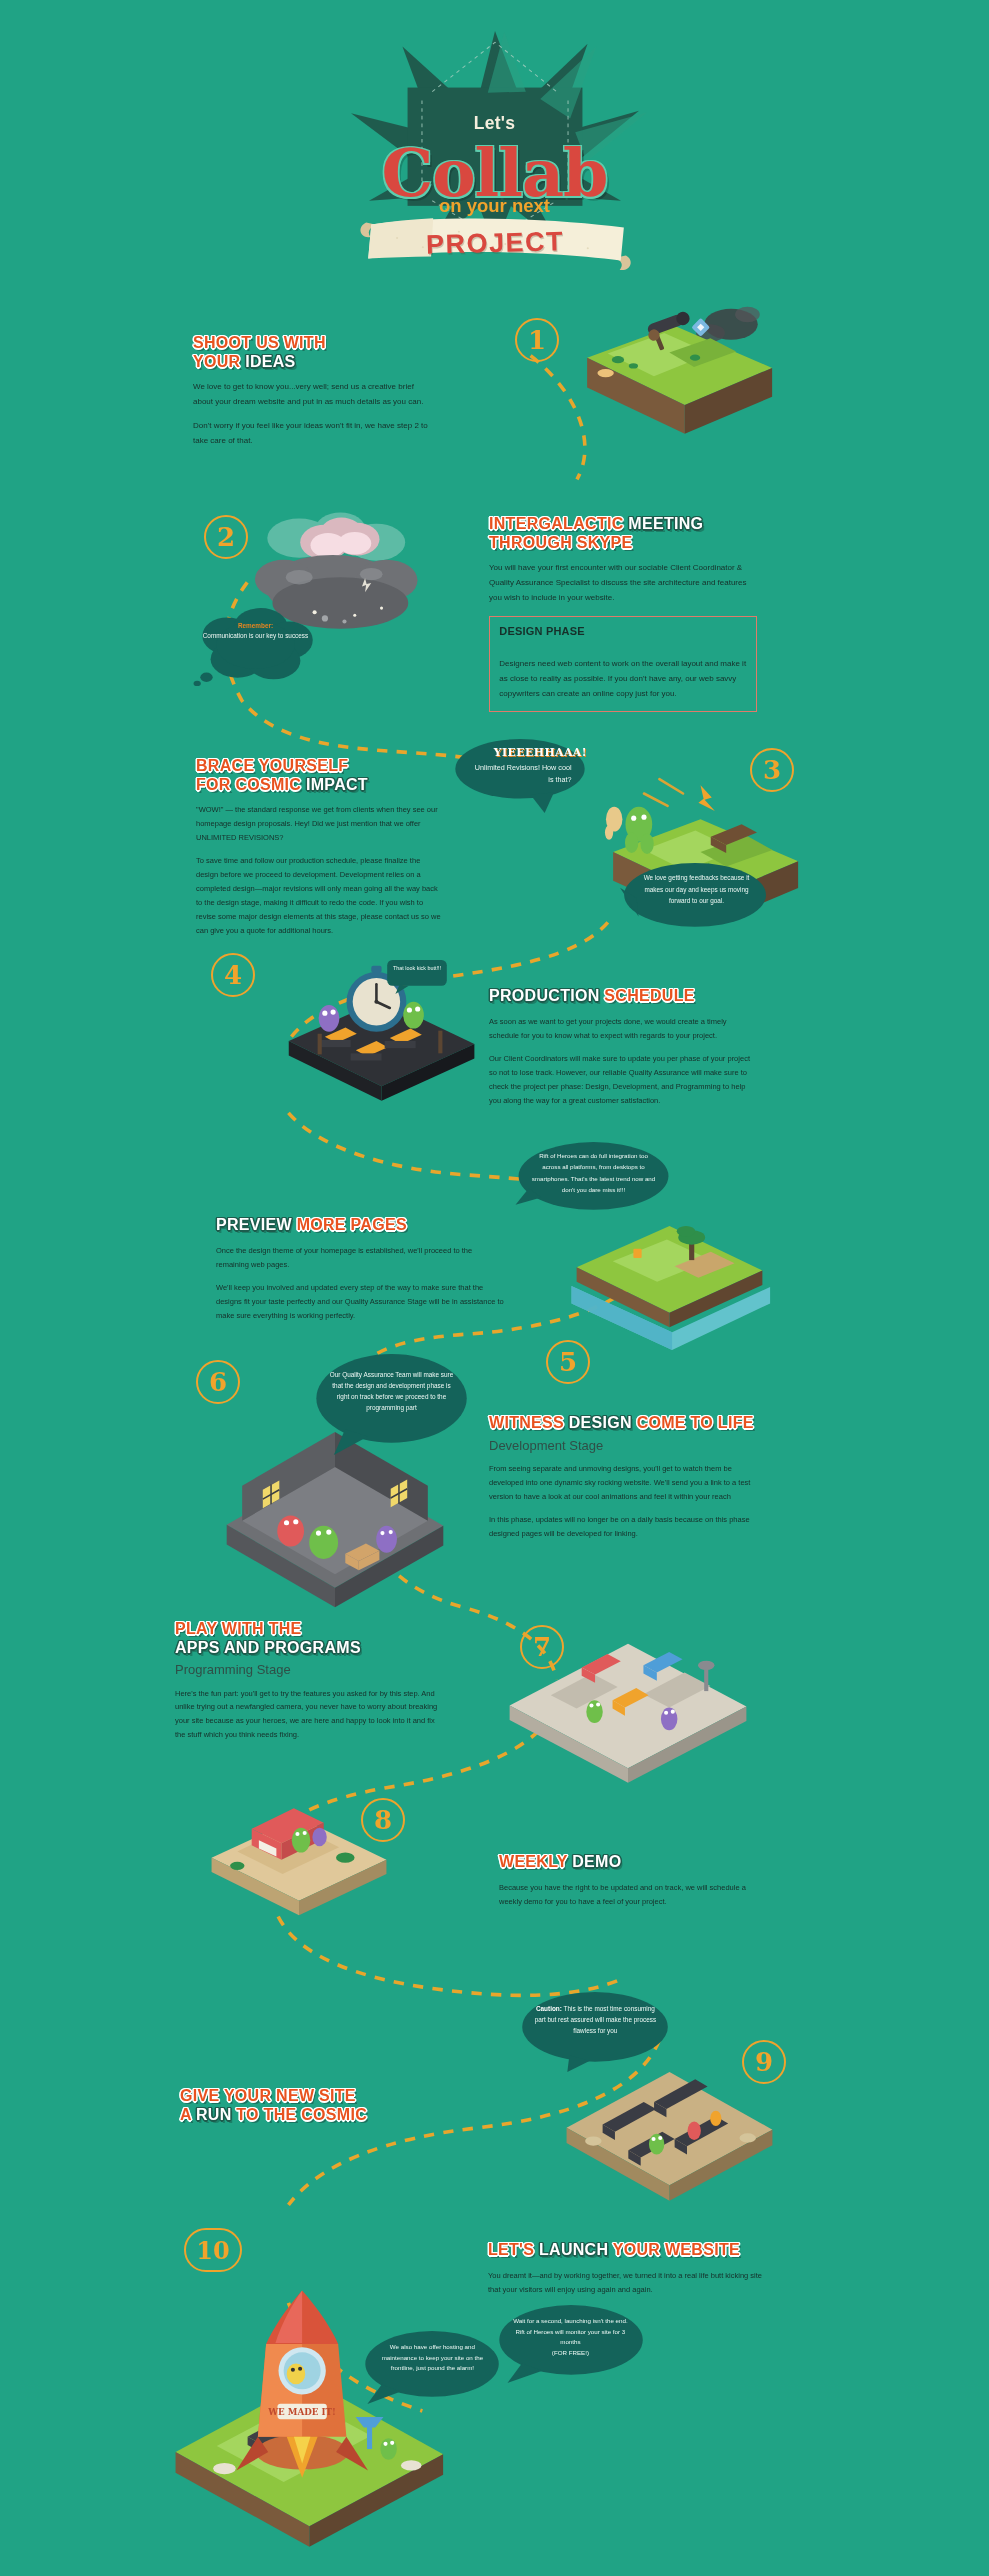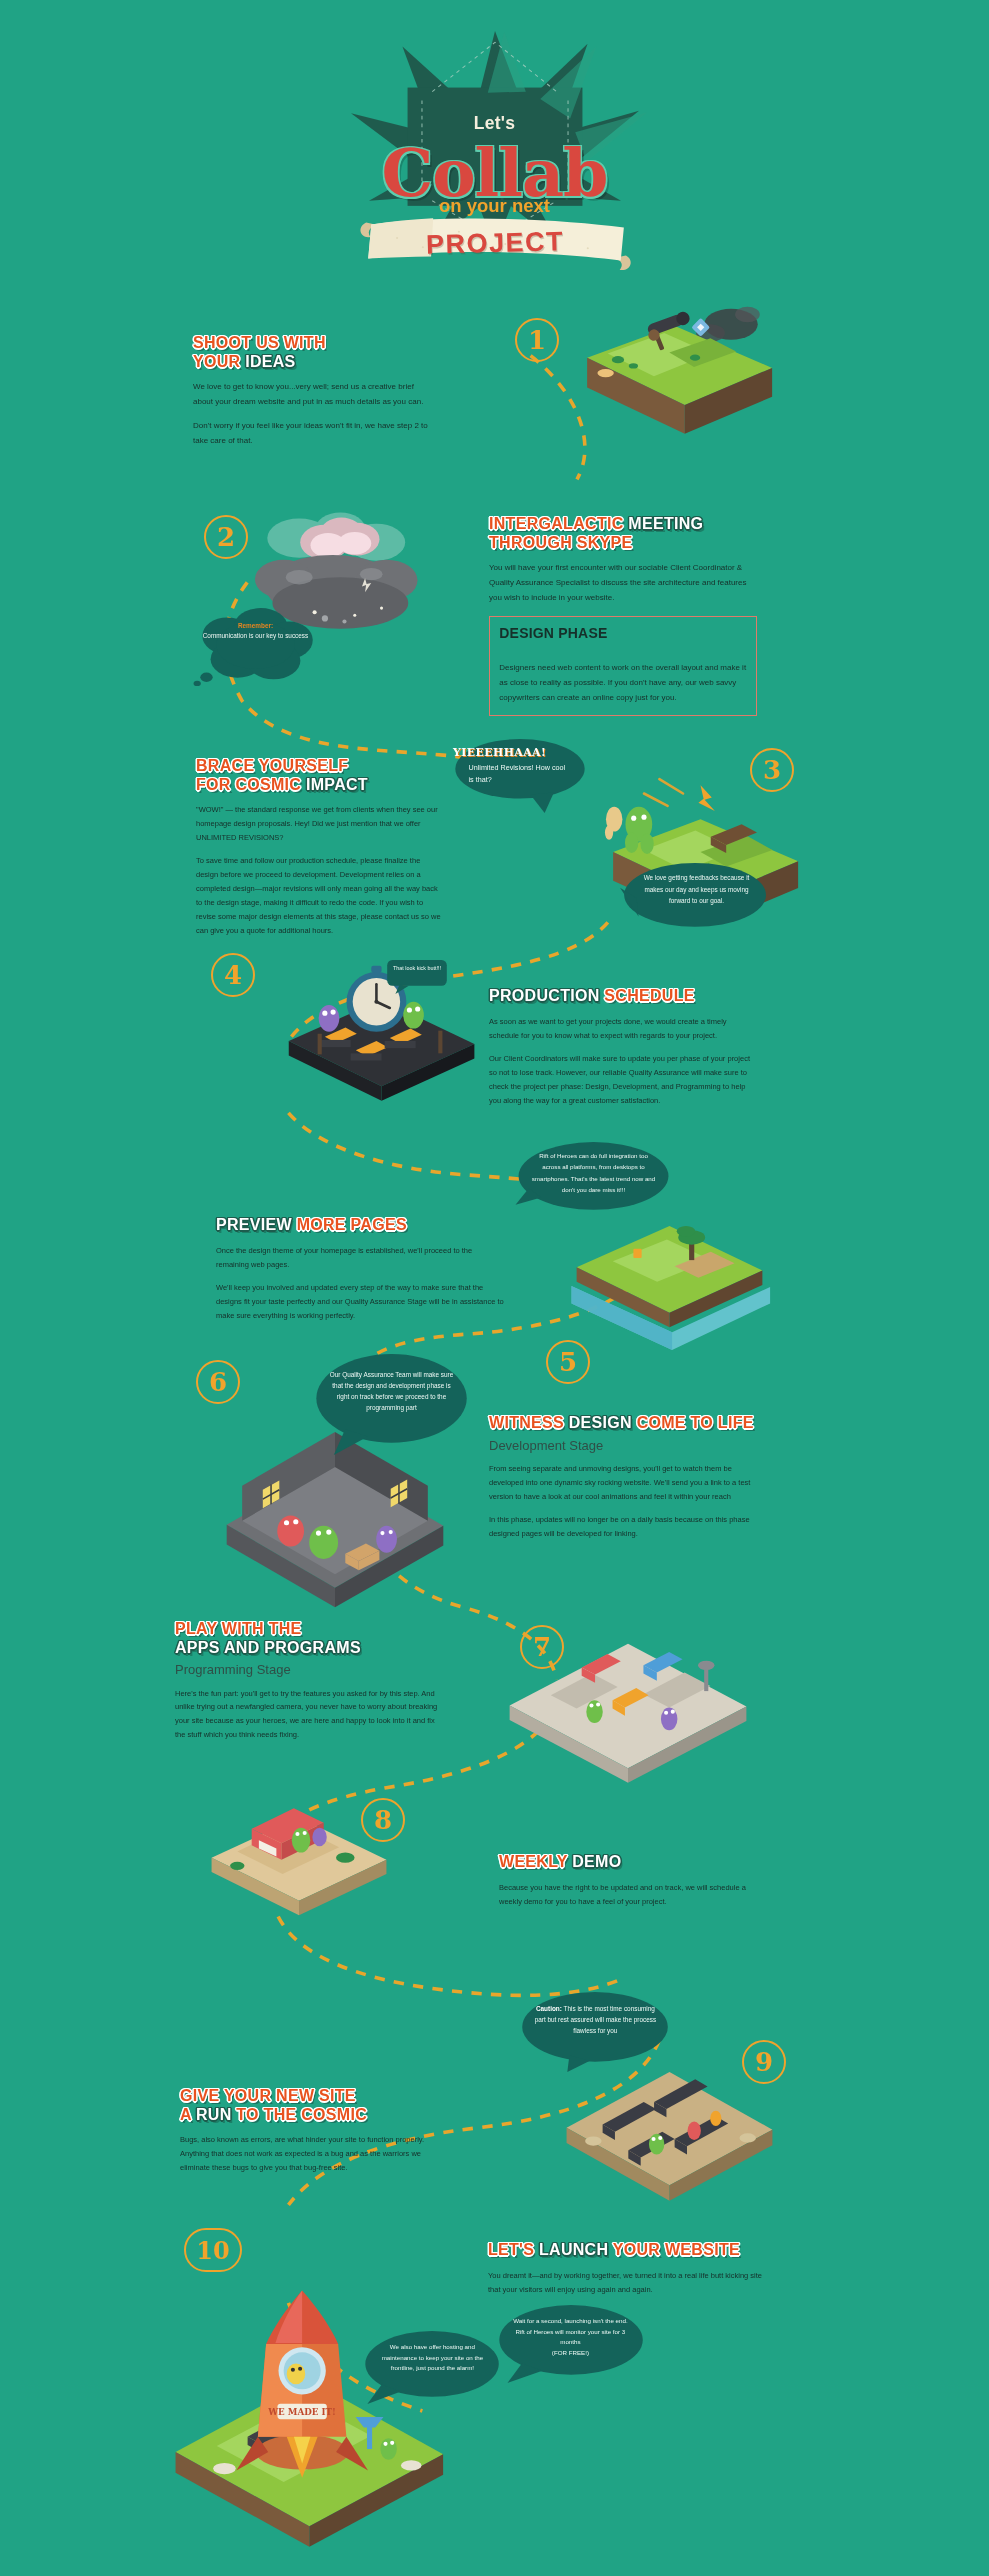--- a/index.html
+++ b/index.html
@@ -44,21 +44,21 @@
   .h-title .o { color: #e8521f;
     text-shadow: -1px -1px 0 #fff, 1px -1px 0 #fff, -1px 1px 0 #fff, 1px 1px 0 #fff,
       -1.5px 0 0 #fff, 1.5px 0 0 #fff, 0 -1.5px 0 #fff, 0 1.5px 0 #fff, 2.1px 2.6px 0 rgba(20,60,50,.45); }
   .h-title .w { color: #ffffff;
     text-shadow: -1px -1px 0 #1d5c4d, 1px -1px 0 #1d5c4d, -1px 1px 0 #1d5c4d, 1px 1px 0 #1d5c4d,
       -1.5px 0 0 #1d5c4d, 1.5px 0 0 #1d5c4d, 0 -1.5px 0 #1d5c4d, 0 1.5px 0 #1d5c4d, 2.1px 2.6px 0 rgba(20,60,50,.35); }
   .sub { font-size: 13px; color: #2f4f47; margin-top: 5.2px; }
   .body-text { font-size: 8px; line-height: 1.85; color: #16302a; margin-top: 9.3px; }
   .body-text.small { font-size: 7.5px; }
   .callout { margin-top: 10.3px; border: 0.5px solid #e07b6a; padding: 8.2px 9.3px 9.3px; }
-  .callout-title { font-size: 14px; font-weight: bold; letter-spacing: 0.2px; color: #16302a; }
+  .callout-title { font-size: 11px; font-weight: bold; letter-spacing: 0.2px; color: #16302a; }
   .callout .body-text { margin-top: 20px; }
 
   .bubble-cloud { position: absolute; z-index: 28; }
 
   
   .scene { position: absolute; z-index: 10; }
   svg { display: block; overflow: visible; }
 
   
   .path-layer { position: absolute; left: 0; top: 0; width: 989px; height: 2949px; z-index: 5; pointer-events: none; }
@@ -259,21 +259,21 @@
     </div>
     <p class="body-text small">"WOW!" — the standard response we get from clients when they see our homepage design proposals. Hey! Did we just mention that we offer UNLIMITED REVISIONS?</p>
     <p class="body-text small">To save time and follow our production schedule, please finalize the design before we proceed to development. Development relies on a completed design—major revisions will only mean going all the way back to the design stage, making it difficult to redo the code. If you wish to revise some major design elements at this stage, please contact us so we can give you a quote for additional hours.</p>
   </div>
 
   <div class="bubble-cloud" style="left:453px; top:737px; width:134px; height:77px;">
     <svg viewBox="0 0 260 150" width="134" height="77">
       <ellipse cx="130" cy="62" rx="126" ry="58" fill="#14635a"></ellipse>
       <polygon points="150,112 178,148 196,108" fill="#14635a"></polygon>
     </svg>
-    <div style="position:absolute; left:0; top:9.3px; width:134px; text-align:left;">
+    <div style="position:absolute; left:0; top:9.3px; width:134px; text-align:right;">
       <div style="color:#fff; font-size:10.8px; font-weight:bold; letter-spacing:0.5px; font-family:'DejaVu Serif',serif;
                   text-shadow:1px 1px 0 #e8851f;">YIEEEHHAAA!</div>
       <div style="color:#eef9f5; font-size:7.2px; line-height:1.55; margin-top:3.1px; padding:0 15.5px;">Unlimited Revisions! How cool is that?</div>
     </div>
   </div>
 
   <svg class="scene" style="left:582px; top:775px;" viewBox="0 0 460 290" width="237" height="149">
     <polygon points="60,150 230,86 420,168 250,240" fill="#8ec63f"></polygon>
     <polygon points="60,150 250,240 250,292 60,206" fill="#7a5a3c"></polygon>
     <polygon points="250,240 420,168 420,220 250,292" fill="#604630"></polygon>
@@ -574,21 +574,20 @@
 
   <div class="badge" style="left:742px; top:2040px;">
     <span>9</span>
   </div>
 
   <div class="block" style="left:180px; top:2087px; width:258px;">
     <div class="h-title">
       <div><span class="o">GIVE YOUR NEW SITE</span></div>
       <div><span class="o">A </span><span class="w">RUN </span><span class="o">TO THE COSMIC</span></div>
     </div>
-    <p class="body-text small">Bugs, also known as errors, are what hinder your site to function properly. Anything that does not work as expected is a bug and as the warriors we eliminate these bugs to give you that bug-free site.</p>
   </div>
 
   <svg class="scene" style="left:546px; top:2040px;" viewBox="0 0 480 320" width="247" height="165">
     <polygon points="40,170 240,62 440,174 240,282" fill="#c9b184"></polygon>
     <polygon points="40,170 240,282 240,312 40,200" fill="#a18a5f"></polygon>
     <polygon points="240,282 440,174 440,204 240,312" fill="#8c7550"></polygon>
     <g fill="#3a3c44">
       <polygon points="110,164 190,120 214,134 134,178"></polygon>
       <polygon points="110,164 110,180 134,194 134,178"></polygon>
       <polygon points="210,120 290,76 314,90 234,134"></polygon>

